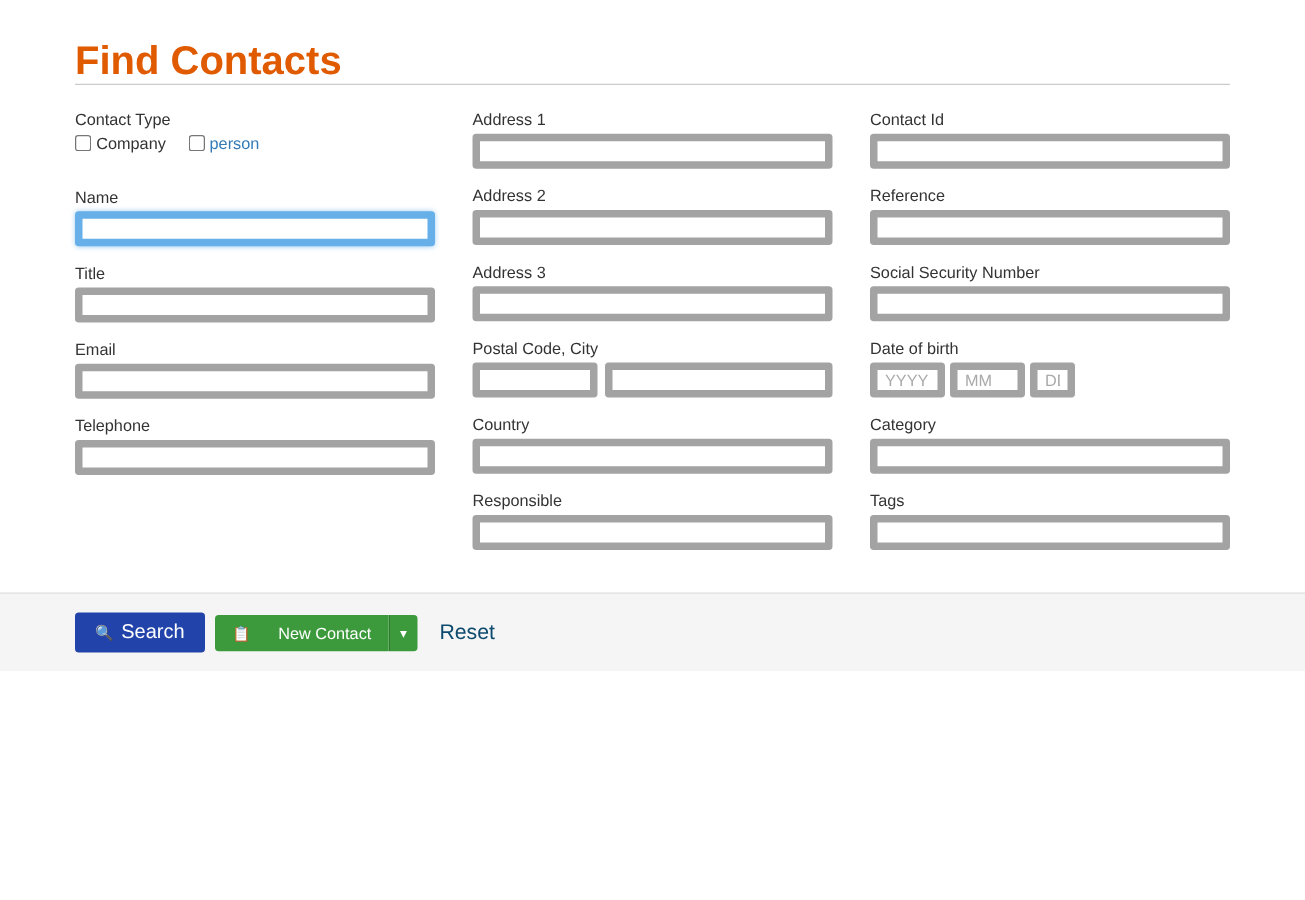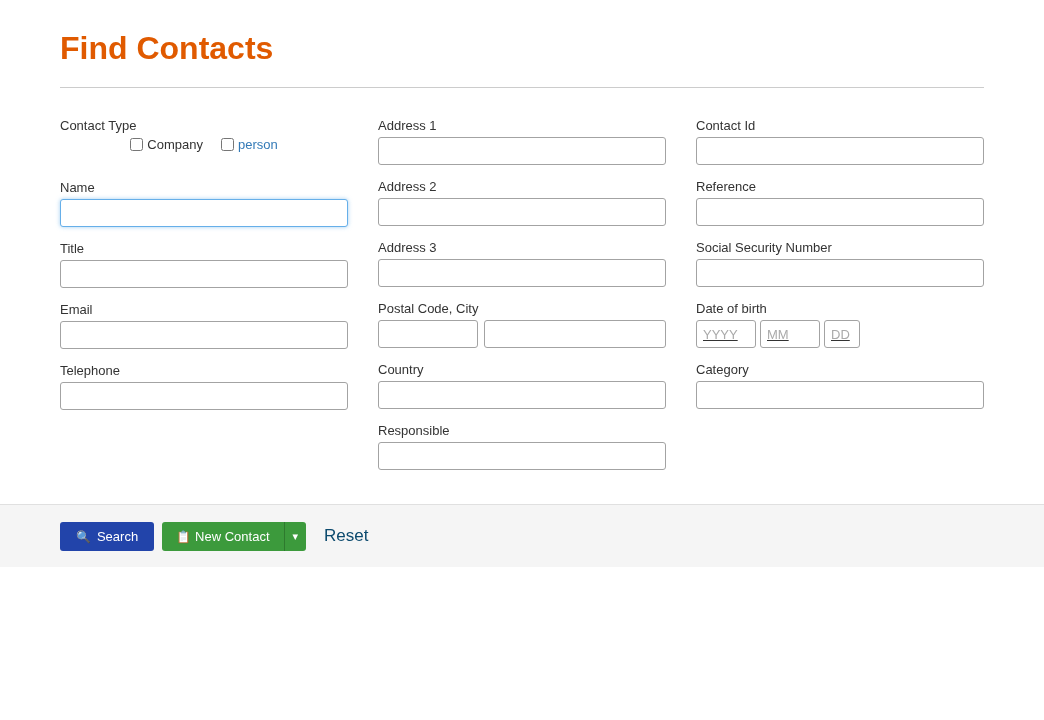--- a/index.html
+++ b/index.html
@@ -11,71 +11,67 @@
     }
     .page-wrapper {
       max-width: 1044px;
       margin: 0 auto;
       padding: 30px 60px 0 60px;
     }
     .page-title {
       font-size: 32px;
       font-weight: bold;
       color: #e05a00;
-      margin-bottom: 20px;
     }
     .divider {
       border: none;
       border-top: 1px solid #ccc;
       margin-bottom: 20px;
     }
     .form-grid {
       display: grid;
       grid-template-columns: 1fr 1fr 1fr;
       gap: 0 30px;
     }
     .form-column {
       display: flex;
       flex-direction: column;
       gap: 0;
-      margin-top: 10px;
     }
     .form-group {
       margin-bottom: 14px;
     }
     .form-label {
       display: block;
       font-size: 13px;
       color: #333;
       margin-bottom: 4px;
       font-weight: normal;
     }
     .form-input {
       width: 100%;
       height: 28px;
-      border: 1px solid #a3a3a3;
+      border: 6px solid #a3a3a3;
       border-radius: 3px;
       padding: 3px 6px;
       font-size: 13px;
       color: #333;
       background: #fff;
       outline: none;
-      text-decoration: underline;
     }
     .name-input {
       border-color: #66afe9;
       box-shadow: 0 0 4px rgba(102,175,233,0.6);
     }
     .contact-type-row {
       display: flex;
       align-items: center;
       gap: 18px;
       margin-top: 4px;
       margin-bottom: 14px;
-      justify-content: center;
     }
     .contact-type-row label {
       display: flex;
       align-items: center;
       gap: 4px;
       font-size: 13px;
       cursor: pointer;
     }
     .contact-type-row label.person-label {
       color: #337ab7;
@@ -115,41 +111,41 @@
       display: flex;
       align-items: center;
       gap: 8px;
     }
     .btn-search {
       background: #2244aa;
       color: #fff;
       border: none;
       border-radius: 3px;
       padding: 7px 16px;
-      font-size: 13px;
+      font-size: 16px;
       cursor: pointer;
       display: flex;
       align-items: center;
       gap: 6px;
     }
     .btn-new-contact-group {
       display: flex;
       align-items: stretch;
     }
     .btn-new-contact {
       background: #3c9a3c;
       color: #fff;
       border: none;
       border-radius: 3px 0 0 3px;
       padding: 7px 14px;
       font-size: 13px;
       cursor: pointer;
       display: flex;
       align-items: center;
-      gap: 4px;
+      gap: 22px;
     }
     .btn-dropdown {
       background: #3c9a3c;
       color: #fff;
       border: none;
       border-left: 1px solid #2e7a2e;
       border-radius: 0 3px 3px 0;
       padding: 7px 8px;
       font-size: 11px;
       cursor: pointer;
@@ -268,20 +264,24 @@
           <input type="text" class="form-input dob-input dob-mm" placeholder="MM" style="">
           <input type="text" class="form-input dob-input dob-dd" placeholder="DD" style="">
         </div>
       </div>
 
       <div class="form-group">
         <label class="form-label">Category</label>
         <input type="text" class="form-input" style="">
       </div>
 
+      <div class="form-group">
+        <label class="form-label">Tags</label>
+        <input type="text" class="form-input" style="">
+      </div>
     </div>
   </div>
 </div>
 
 <div class="footer-bar">
   <button class="btn-search">
     <span class="search-icon"></span>
     <span>Search</span>
   </button>
 

